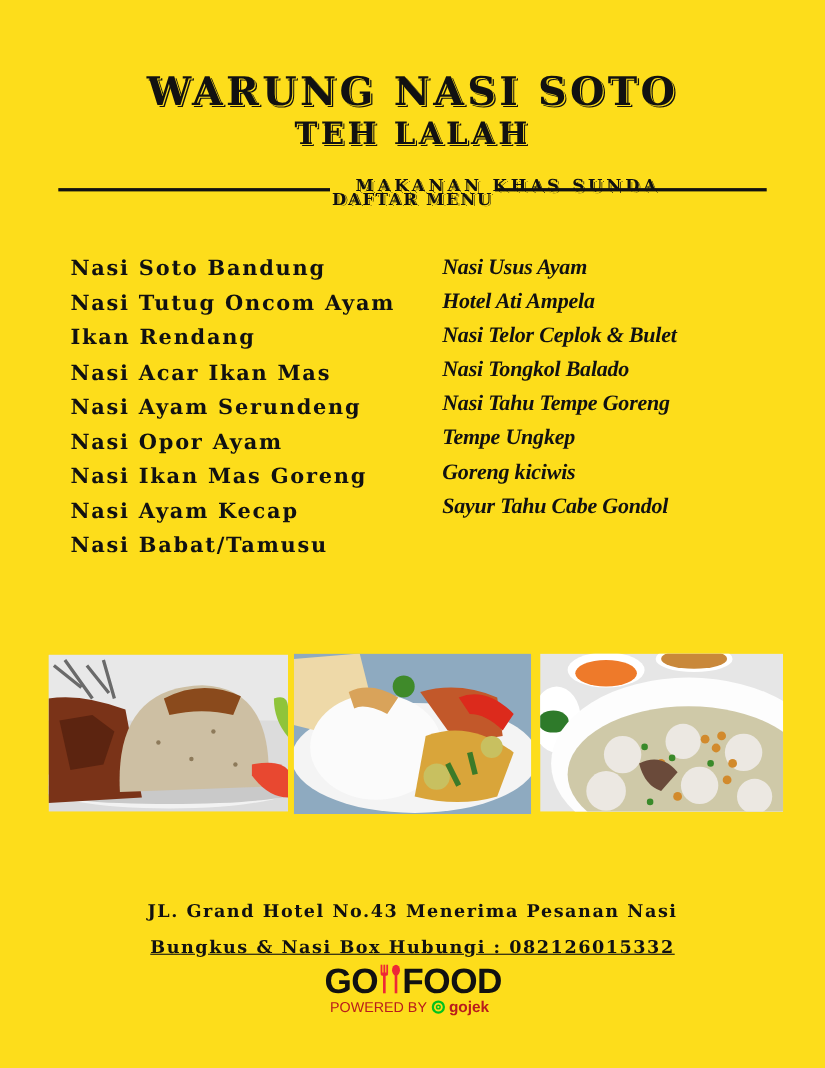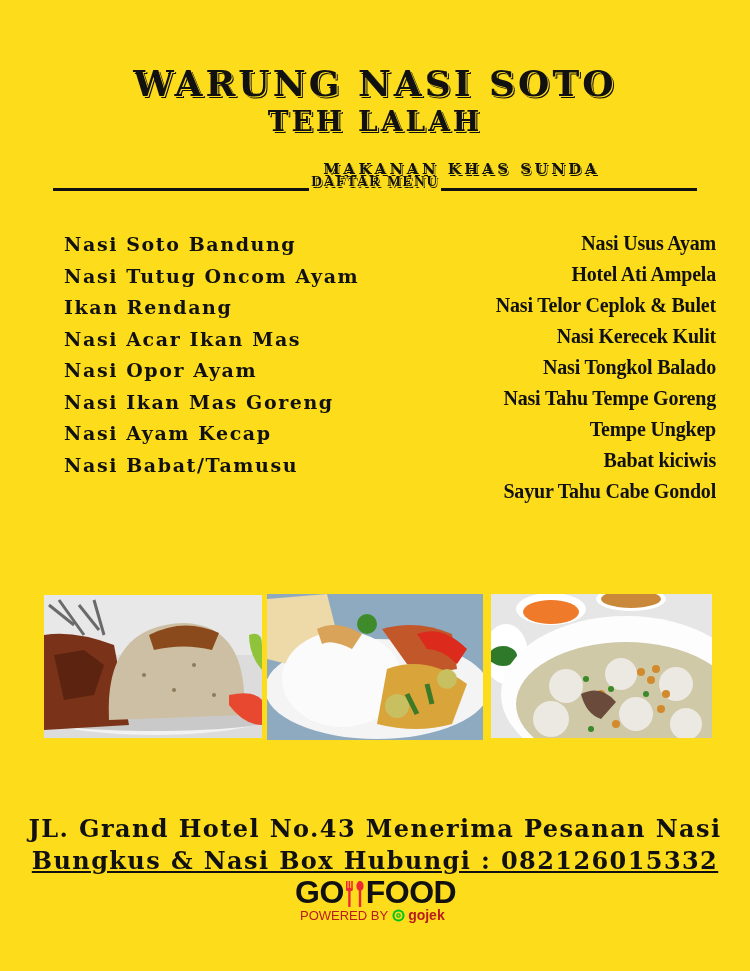--- a/index.html
+++ b/index.html
@@ -22,63 +22,63 @@
     }
     .title-1 { top: 62px; font-size: 36px; line-height: 42px; }
     .title-2 { top: 101px; font-size: 28px; line-height: 42px; }
     .subtitle {
       top: 160px; left: 180px; width: 420px; text-align: right;
       font-size: 15px; font-weight: bold; letter-spacing: 3.5px;
       text-shadow: 1px 1px 0 #FDDD1B, 1.5px 1.5px 0 #111;
     }
     .divider-row {
       top: 171px; left: 53px; width: 644px; height: 20px;
-      display: flex; align-items: flex-end; font-family: Liberation Serif, serif;
+      display: flex; align-items: flex-start;
     }
     .divider-line { flex: 1; height: 3px; background: #111; }
     .divider-label {
       padding: 0 2px;
       font-size: 15px; font-weight: bold; letter-spacing: 1.5px;
       line-height: 20px;
       text-shadow: 1px 1px 0 #FDDD1B, 1.5px 1.5px 0 #111;
     }
     .menu-left {
       top: 229px; left: 64px; width: 330px;
       list-style: none; margin: 0; padding: 0;
     }
     .menu-left li {
       font-family: "DejaVu Serif", serif;
       font-weight: bold; font-size: 19px; letter-spacing: 1.6px;
       height: 31.5px; line-height: 31.5px; white-space: nowrap;
     }
     .menu-right {
-      top: 228px; left: 414px; width: 302px;
-      list-style: none; margin: 0; padding: 0; text-align: right;
+      top: 228px; left: 402px; width: 302px;
+      list-style: none; margin: 0; padding: 0; text-align: left; font-style: italic;
     }
     .menu-right li {
       font-family: "Liberation Serif", serif;
       font-weight: bold; font-size: 20px; letter-spacing: -0.2px;
       height: 31px; line-height: 31px; white-space: nowrap;
     }
     .photo { overflow: hidden; }
     .photo svg { display: block; width: 100%; height: 100%; }
     .photo-1 { left: 44px; top: 595px; width: 218px; height: 143px; }
     .photo-2 { left: 267px; top: 594px; width: 216px; height: 146px; }
     .photo-3 { left: 491px; top: 594px; width: 221px; height: 144px; }
     .address {
       left: 0; width: 750px; text-align: center;
       font-family: "DejaVu Serif", serif;
-      font-weight: bold; font-size: 24px; letter-spacing: 1.4px;
+      font-weight: bold; font-size: 16px; letter-spacing: 1.4px;
       line-height: 32px;
     }
     .address-1 { top: 813px; }
     .address-2 { top: 845px; text-decoration: underline; }
     .gofood {
       top: 876px; left: 295px; width: 162px; height: 32px;
-      display: flex; align-items: flex-end;
+      display: flex; align-items: flex-start;
       font-family: "Liberation Sans", sans-serif;
       font-weight: bold; font-size: 32px; line-height: 32px; color: #111;
       letter-spacing: -0.5px;
     }
     .gofood .cutlery { width: 20px; height: 28px; margin: 0 1px; }
     .powered {
       top: 907px; left: 300px; height: 16px;
       display: flex; align-items: center;
       font-family: "Liberation Sans", sans-serif; font-size: 13px; color: #b91c1c;
     }
@@ -96,35 +96,35 @@
   <div class="divider-line"></div>
   <div class="divider-label">DAFTAR MENU</div>
   <div class="divider-line"></div>
 </div>
 
 <ul class="abs menu-left">
   <li>Nasi Soto Bandung</li>
   <li>Nasi Tutug Oncom Ayam</li>
   <li>Ikan Rendang</li>
   <li>Nasi Acar Ikan Mas</li>
+  <li>Nasi Ayam Serundeng</li>
   <li>Nasi Opor Ayam</li>
   <li>Nasi Ikan Mas Goreng</li>
   <li>Nasi Ayam Kecap</li>
   <li>Nasi Babat/Tamusu</li>
 </ul>
 
 <ul class="abs menu-right">
   <li>Nasi Usus Ayam</li>
   <li>Hotel Ati Ampela</li>
   <li>Nasi Telor Ceplok &amp; Bulet</li>
-  <li>Nasi Kerecek Kulit</li>
   <li>Nasi Tongkol Balado</li>
   <li>Nasi Tahu Tempe Goreng</li>
   <li>Tempe Ungkep</li>
-  <li>Babat kiciwis</li>
+  <li>Goreng kiciwis</li>
   <li>Sayur Tahu Cabe Gondol</li>
 </ul>
 
 <div class="abs photo photo-1">
   <svg viewBox="0 0 218 143" preserveAspectRatio="none">
     <rect width="218" height="143" fill="#dcdcdc"></rect>
     <rect y="0" width="218" height="60" fill="#e8e8e8"></rect>
     <path d="M5 10 L30 30 M15 5 L40 40 M35 10 L55 35 M50 5 L60 40" stroke="#6a6a6a" stroke-width="3"></path>
     <ellipse cx="110" cy="118" rx="120" ry="22" fill="#f2f2f2"></ellipse>
     <ellipse cx="110" cy="124" rx="118" ry="12" fill="#c9c9c9"></ellipse>

